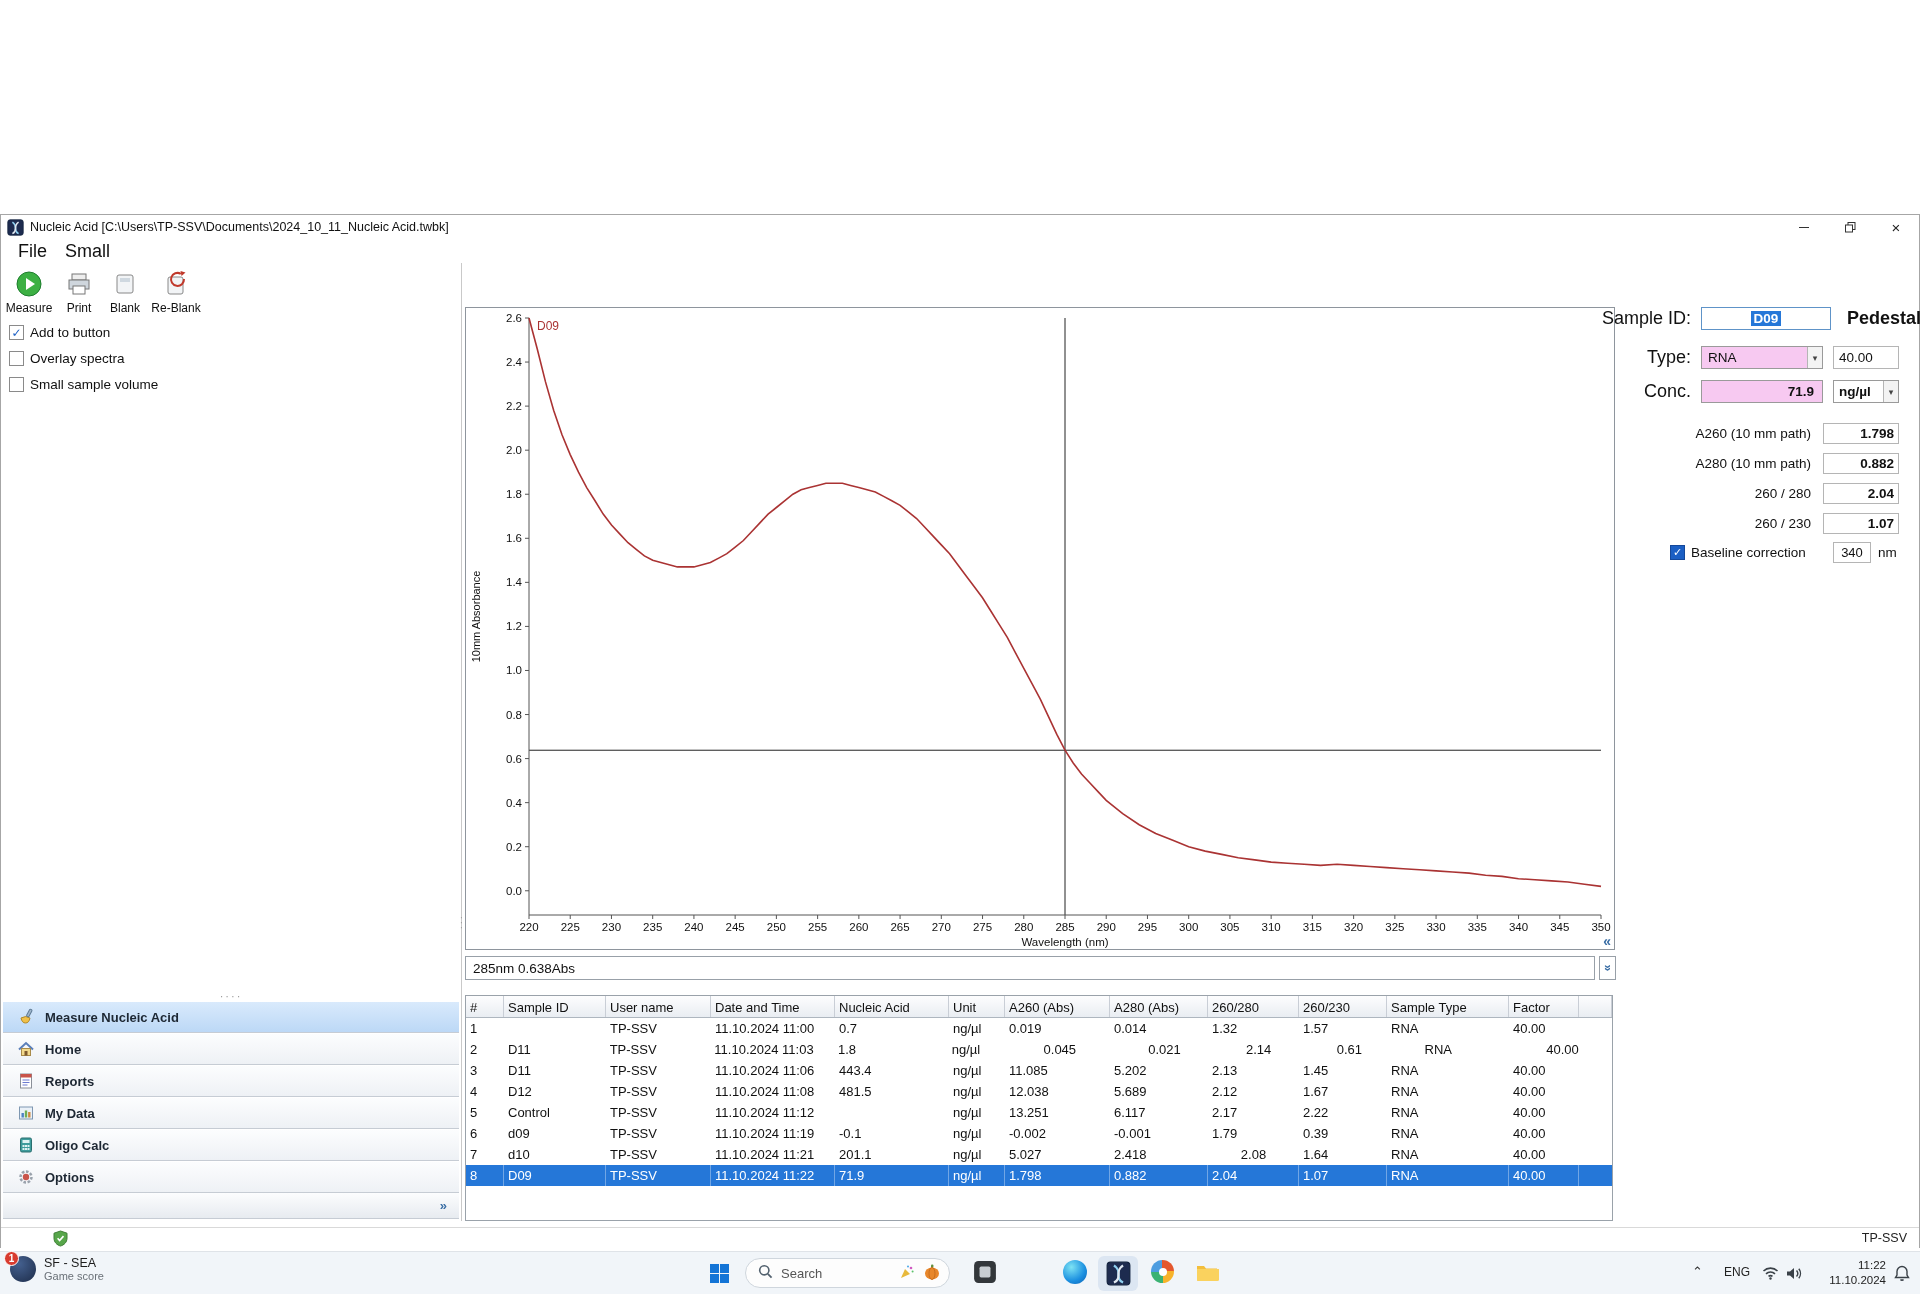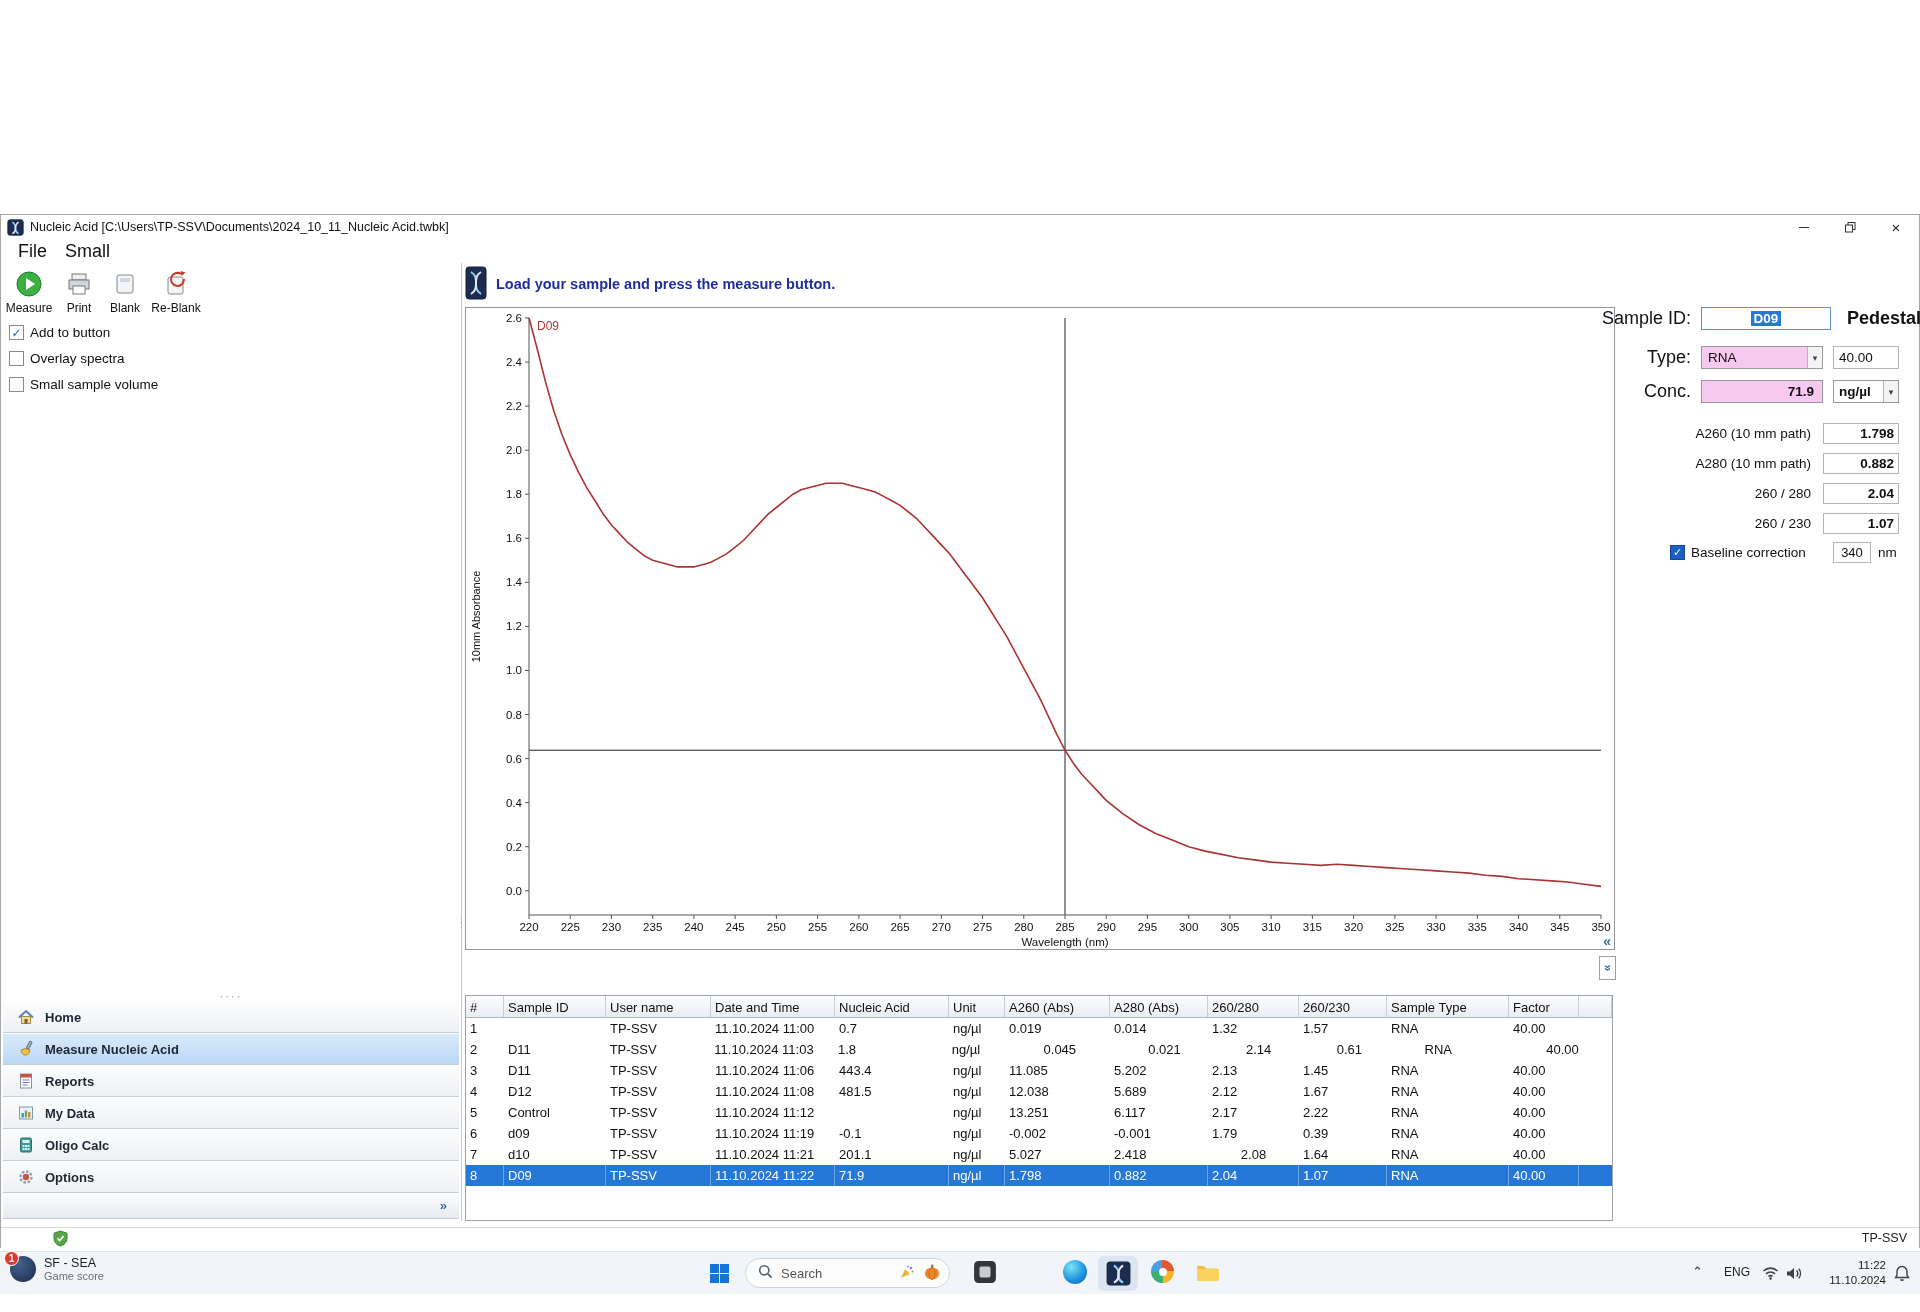--- a/index.html
+++ b/index.html
@@ -199,30 +199,20 @@
         <span class="chk-label">Overlay spectra</span>
       </div>
       <div class="chk-row">
         <span class="chk-box"></span>
         <span class="chk-label">Small sample volume</span>
       </div>
     </div>
   <div class="vdivider"></div>
   <div class="vgrip">·<br>·<br>·</div>
 
-  <div id="msgbar">
-    <span>
-      <svg width="22" height="34" viewBox="0 0 22 34">
-          <rect x="1" y="1" width="20" height="32" rx="3" fill="#1d2b4f" stroke="#10203c"></rect>
-          <path d="M6 6 C16 12, 6 22, 16 28" stroke="#8fd0f0" fill="none" stroke-width="2"></path>
-          <path d="M16 6 C6 12, 16 22, 6 28" stroke="#e0e8f0" fill="none" stroke-width="2"></path>
-        </svg>
-    </span>
-    <span class="msg-text">Load your sample and press the measure button.</span>
-  </div>
 
   <div id="chartbox">
     <svg id="spectrum-svg" width="1148" height="641">
         <line x1="599" y1="10" x2="599" y2="607" stroke="#222" stroke-width="1"></line>
         <line x1="63" y1="442.2191881918819" x2="1135" y2="442.2191881918819" stroke="#222" stroke-width="1"></line>
         <line x1="63" y1="10" x2="63" y2="607" stroke="#555"></line>
         <line x1="63" y1="607" x2="1135" y2="607" stroke="#555"></line>
         <line x1="59" y1="582.7675276752767" x2="63" y2="582.7675276752767" stroke="#555"></line>
         <text x="56" y="586.7675276752767" text-anchor="end" font-size="11.5" fill="#111">0.0</text>
         <line x1="59" y1="538.7084870848709" x2="63" y2="538.7084870848709" stroke="#555"></line>
@@ -306,20 +296,23 @@
         <line x1="1135" y1="607" x2="1135" y2="611" stroke="#555"></line>
         <text x="1135" y="623" text-anchor="middle" font-size="11.5" fill="#111">350</text>
         <text x="599" y="638" text-anchor="middle" font-size="11.5" fill="#111">Wavelength (nm)</text>
         <text x="14" y="308.5" transform="rotate(-90 14 308.5)" text-anchor="middle" font-size="11" fill="#111">10mm Absorbance</text>
         <polyline points="63.0,10.0 71.2,40.8 79.5,73.9 87.7,102.5 96.0,126.8 104.2,146.6 112.5,164.2 120.7,179.6 129.0,192.8 137.2,206.1 145.5,217.1 153.7,225.9 162.0,234.7 170.2,241.3 178.4,247.9 186.7,252.3 194.9,254.5 203.2,256.7 211.4,258.9 219.7,258.9 227.9,258.9 236.2,256.7 244.4,254.5 252.7,250.1 260.9,245.7 269.2,239.1 277.4,232.5 285.6,223.7 293.9,214.9 302.1,206.1 310.4,199.5 318.6,192.8 326.9,186.2 335.1,181.8 343.4,179.6 351.6,177.4 359.9,175.2 368.1,175.2 376.4,175.2 384.6,177.4 392.8,179.6 401.1,181.8 409.3,184.0 417.6,188.4 425.8,192.8 434.1,197.3 442.3,203.9 450.6,210.5 458.8,219.3 467.1,228.1 475.3,236.9 483.6,245.7 491.8,256.7 500.0,267.7 508.3,278.8 516.5,289.8 524.8,303.0 533.0,316.2 541.3,329.4 549.5,344.8 557.8,360.3 566.0,375.7 574.3,391.1 582.5,408.7 590.8,426.4 599.0,442.2 607.2,455.0 615.5,466.0 623.7,474.8 632.0,483.6 640.2,492.4 656.7,505.7 673.2,516.7 689.7,525.5 706.2,532.1 722.7,538.7 739.2,543.1 755.7,546.4 772.2,549.7 788.7,551.9 805.2,554.1 821.6,555.2 838.1,556.3 854.6,557.4 871.1,556.3 887.6,557.4 904.1,558.5 920.6,559.6 937.1,560.7 953.6,561.8 970.1,562.9 986.6,564.0 1003.1,565.1 1019.6,567.3 1036.0,568.4 1052.5,570.7 1069.0,571.8 1085.5,572.9 1102.0,574.0 1118.5,576.2 1135.0,578.4" fill="none" stroke="#AA3333" stroke-width="1.6"></polyline>
         <text x="71" y="22" font-size="12" fill="#AA3333">D09</text>
       </svg>
     <span id="chart-collapse">«</span>
   </div>
 
+  <div id="readout">
+    <span>285nm 0.638Abs</span>
+  </div>
   <div id="readout-expand">
       <span>«</span>
     </div>
 
   <div id="datatable">
     <div class="thead">
         <span class="cell" style="width: 38px;">#</span>
         <span class="cell" style="width: 102px;">Sample ID</span>
         <span class="cell" style="width: 105px;">User name</span>
         <span class="cell" style="width: 124px;">Date and Time</span>
@@ -445,38 +438,38 @@
           <span class="cell" style="width: 88px;">1.07</span>
           <span class="cell" style="width: 122px;">RNA</span>
           <span class="cell" style="width: 70px;">40.00</span>
         </div>
       </div>
   </div>
 
   <div id="navpanel">
     <div class="splitter-h">····</div>
     <div>
+        <div class="nav-item sel">
+          <span class="nav-icon">
+            <svg width="18" height="18" viewBox="0 0 18 18">
+              <path d="M4 10 q5 -3 9 0 q-1 5 -4.5 5 q-3.5 0 -4.5 -5z" fill="#f0c048" stroke="#b08828"></path>
+              <rect x="11" y="1" width="2.6" height="8" rx="1" transform="rotate(28 12.3 5)" fill="#9fb6cc" stroke="#5e7a94"></rect>
+            </svg>
+          </span>
+          <span>Measure Nucleic Acid</span>
+        </div>
         <div class="nav-item">
           <span class="nav-icon">
             <svg width="18" height="18" viewBox="0 0 18 18">
               <path d="M2 9.5 L9 3 L16 9.5" fill="none" stroke="#5b7fb9" stroke-width="2"></path>
               <rect x="4.5" y="8.5" width="9" height="7" fill="#f2d98c" stroke="#a98b4a"></rect>
               <rect x="7.5" y="11" width="3" height="4.5" fill="#7e5a2e"></rect>
             </svg>
           </span>
           <span>Home</span>
-        </div>
-        <div class="nav-item sel">
-          <span class="nav-icon">
-            <svg width="18" height="18" viewBox="0 0 18 18">
-              <path d="M4 10 q5 -3 9 0 q-1 5 -4.5 5 q-3.5 0 -4.5 -5z" fill="#f0c048" stroke="#b08828"></path>
-              <rect x="11" y="1" width="2.6" height="8" rx="1" transform="rotate(28 12.3 5)" fill="#9fb6cc" stroke="#5e7a94"></rect>
-            </svg>
-          </span>
-          <span>Measure Nucleic Acid</span>
         </div>
         <div class="nav-item">
           <span class="nav-icon">
             <svg width="18" height="18" viewBox="0 0 18 18">
               <rect x="3.5" y="2" width="11" height="14" fill="#fff" stroke="#8a8f98"></rect>
               <rect x="3.5" y="2" width="11" height="3.5" fill="#c9544a"></rect>
               <line x1="5.5" y1="8" x2="12.5" y2="8" stroke="#6c7bd0"></line>
               <line x1="5.5" y1="10.5" x2="12.5" y2="10.5" stroke="#6c7bd0"></line>
               <line x1="5.5" y1="13" x2="10.5" y2="13" stroke="#6c7bd0"></line>
             </svg>

